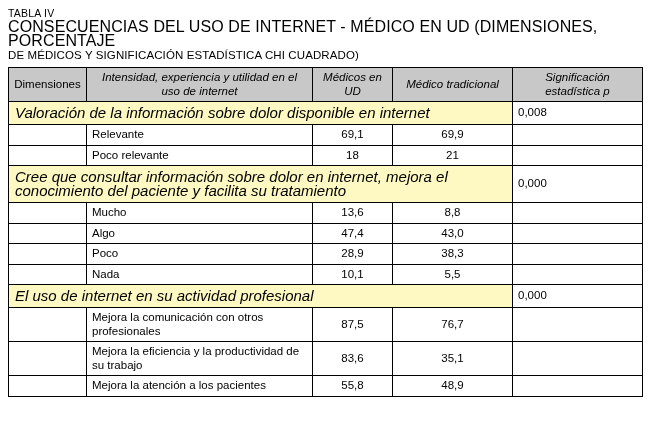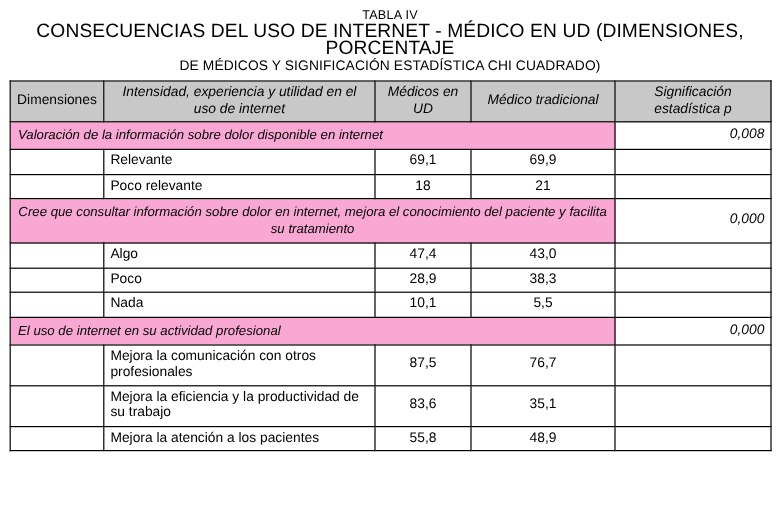--- a/index.html
+++ b/index.html
@@ -15,21 +15,21 @@
     overflow: hidden;
   }
   .page {
     width: 650px;
     height: 433px;
     box-sizing: border-box;
     padding: 6px 8px 0 8px;
     position: relative;
   }
   .title-block {
-    text-align: center;
+    text-align: left;
     margin-bottom: 5px;
   }
   .title-line1 {
     font-size: 10.5px;
     letter-spacing: 0.2px;
     line-height: 14px;
   }
   .title-line2 {
     font-size: 16px;
     line-height: 14px;
@@ -57,33 +57,31 @@
     background: #c8c8c8;
     text-align: center;
     font-size: 11.5px;
     padding: 5px 4px;
     line-height: 13.5px;
   }
   .hdr td.ital {
     font-style: italic;
   }
   .section td.sect-label {
-    background: #f9a8d4;
+    background: #fef9c3;
     font-style: italic;
-    font-size: 11px;
+    font-size: 15px;
     padding: 4px 6px;
     line-height: 14px;
   }
   .section td.sect-label.center {
-    text-align: center;
     margin-left: 23px;
   }
   .section td.sig {
-    text-align: right;
-    font-style: italic;
+    text-align: left;
   }
   td.num {
     text-align: center;
   }
   td.lbl {
     text-align: left;
   }
   td.blank {
     background: #ffffff;
   }
@@ -137,20 +135,27 @@
           <td class="num">18</td>
           <td class="num">21</td>
           <td class="blank">&nbsp;</td>
         </tr>
         <tr class="section">
           <td class="sect-label center" colspan="4">Cree que consultar información sobre dolor en internet, mejora el conocimiento del paciente y facilita su tratamiento</td>
           <td class="sig">0,000</td>
         </tr>
         <tr>
           <td class="blank">&nbsp;</td>
+          <td class="lbl">Mucho</td>
+          <td class="num">13,6</td>
+          <td class="num">8,8</td>
+          <td class="blank">&nbsp;</td>
+        </tr>
+        <tr>
+          <td class="blank">&nbsp;</td>
           <td class="lbl">Algo</td>
           <td class="num">47,4</td>
           <td class="num">43,0</td>
           <td class="blank">&nbsp;</td>
         </tr>
         <tr>
           <td class="blank">&nbsp;</td>
           <td class="lbl">Poco</td>
           <td class="num">28,9</td>
           <td class="num">38,3</td>

